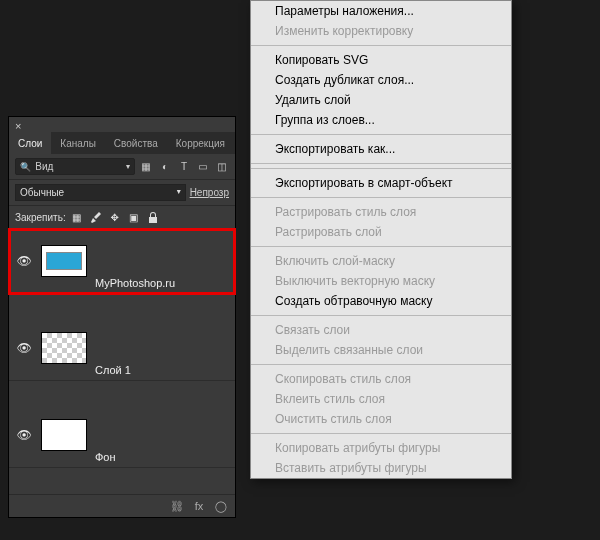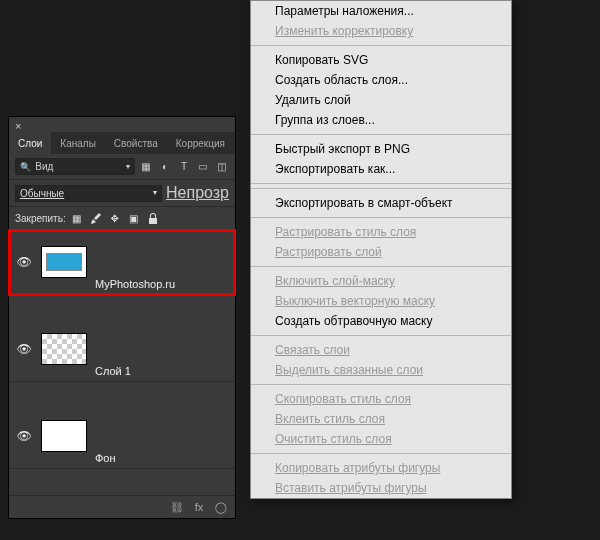--- a/index.html
+++ b/index.html
@@ -71,23 +71,22 @@
     display: inline-flex; align-items: center; justify-content: center;
     font-size: 10px;
   }
   .blend-select {
     flex: 1;
     background: #272727;
     border: 1px solid #222;
     color: #ddd;
     padding: 2px 4px;
     font-size: 10px;
-    text-decoration: underline;
-  }
-  .opacity-label { color: #ccc; font-size:16px;text-decoration:underline; }
+  }
+  .opacity-label { color: #ccc; font-size:10px;text-decoration:underline; }
   .lock-icons { display:flex; gap:5px; }
   .lock-icon {
     width:14px;height:14px;display:inline-flex;align-items:center;justify-content:center;
     font-size:10px;color:#ddd;
   }
 
   .layers { }
   .layer {
     display: flex;
     align-items: center;
@@ -157,21 +156,21 @@
     border:1px solid #888;
     box-shadow: 3px 3px 10px rgba(0,0,0,0.5);
     font-size:12px;
     color:#000;
   }
   .menu-item {
     padding: 2px 24px;
     line-height: 16px;
     white-space:nowrap;
   }
-  .menu-item.disabled { color:#9a9a9a;text-decoration:underline; }
+  .menu-item.disabled { color:#9a9a9a; }
   .menu-sep {
     height:1px;
     background:#b8b8b8;
     margin:4px 0;
   }
   svg{display:block}
 </style>
 </head>
 <body>
 
@@ -253,25 +252,24 @@
     <span class="footer-icon">fx</span>
     <span class="footer-icon">◯</span>
   </div>
 </div>
 
 <div class="context-menu" id="context-menu">
     <div class="menu-item">Параметры наложения...</div>
     <div class="menu-item disabled">Изменить корректировку</div>
     <div class="menu-sep"></div>
     <div class="menu-item">Копировать SVG</div>
-    <div class="menu-item">Создать область слоя...</div>
+    <div class="menu-item">Создать дубликат слоя...</div>
     <div class="menu-item">Удалить слой</div>
     <div class="menu-item">Группа из слоев...</div>
     <div class="menu-sep"></div>
-    <div class="menu-item">Быстрый экспорт в PNG</div>
     <div class="menu-item">Экспортировать как...</div>
     <div class="menu-sep"></div>
     <div class="menu-sep"></div>
     <div class="menu-item">Экспортировать в смарт-объект</div>
     <div class="menu-sep"></div>
     <div class="menu-item disabled">Растрировать стиль слоя</div>
     <div class="menu-item disabled">Растрировать слой</div>
     <div class="menu-sep"></div>
     <div class="menu-item disabled">Включить слой-маску</div>
     <div class="menu-item disabled">Выключить векторную маску</div>

